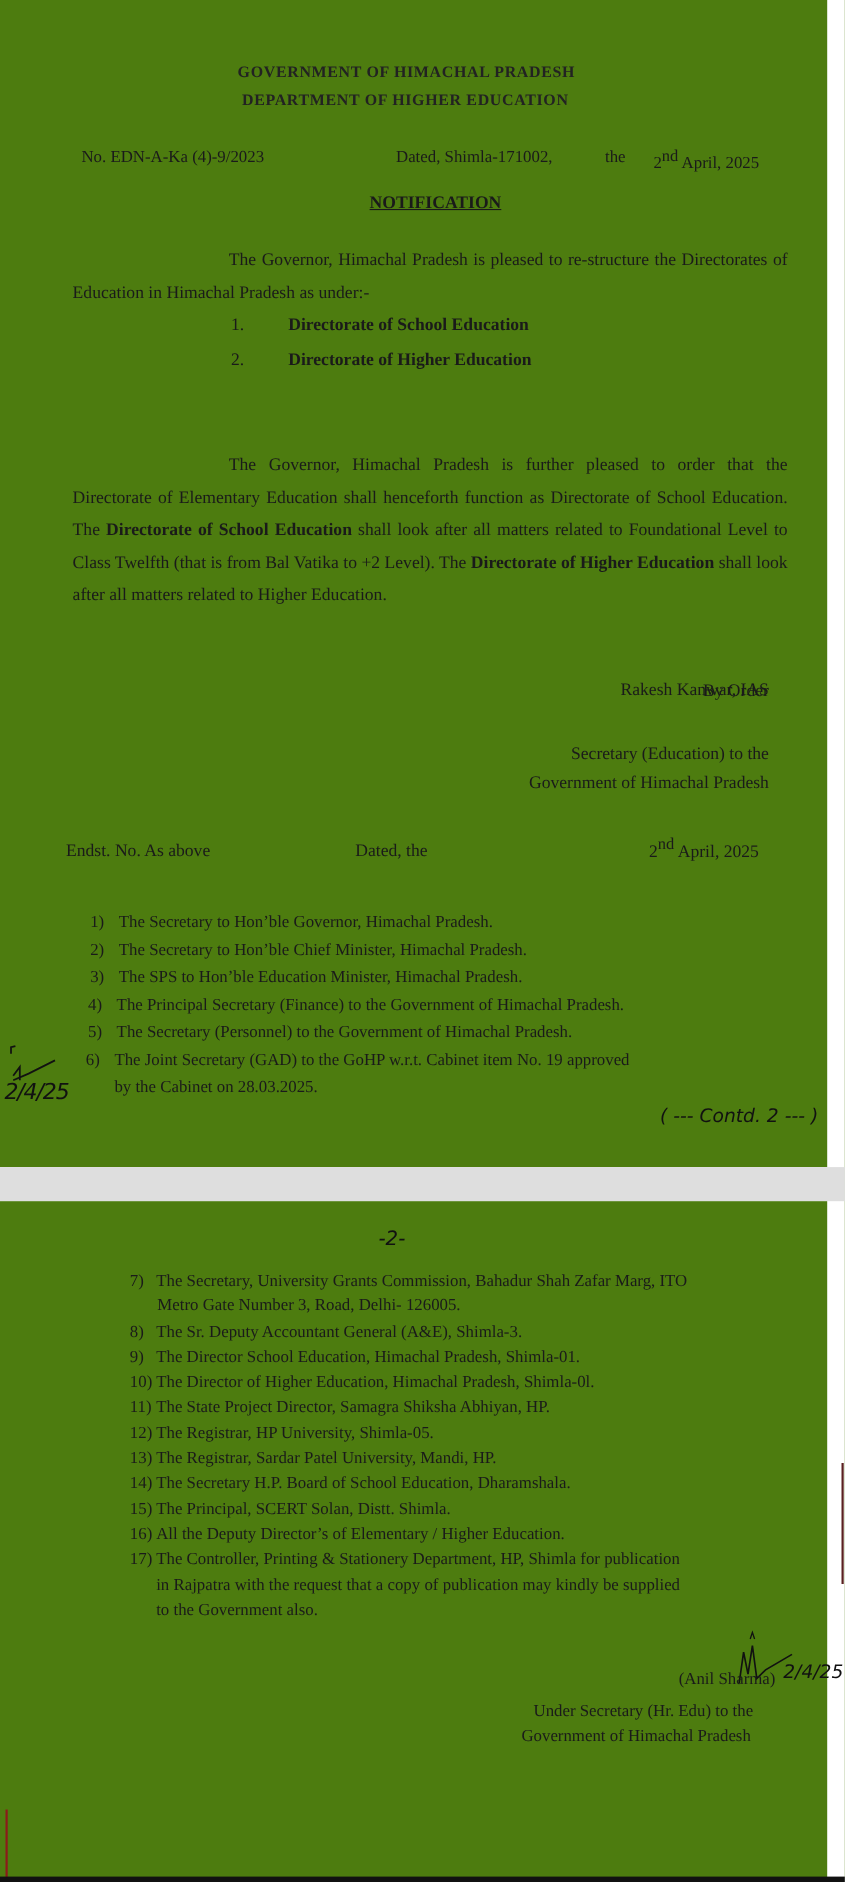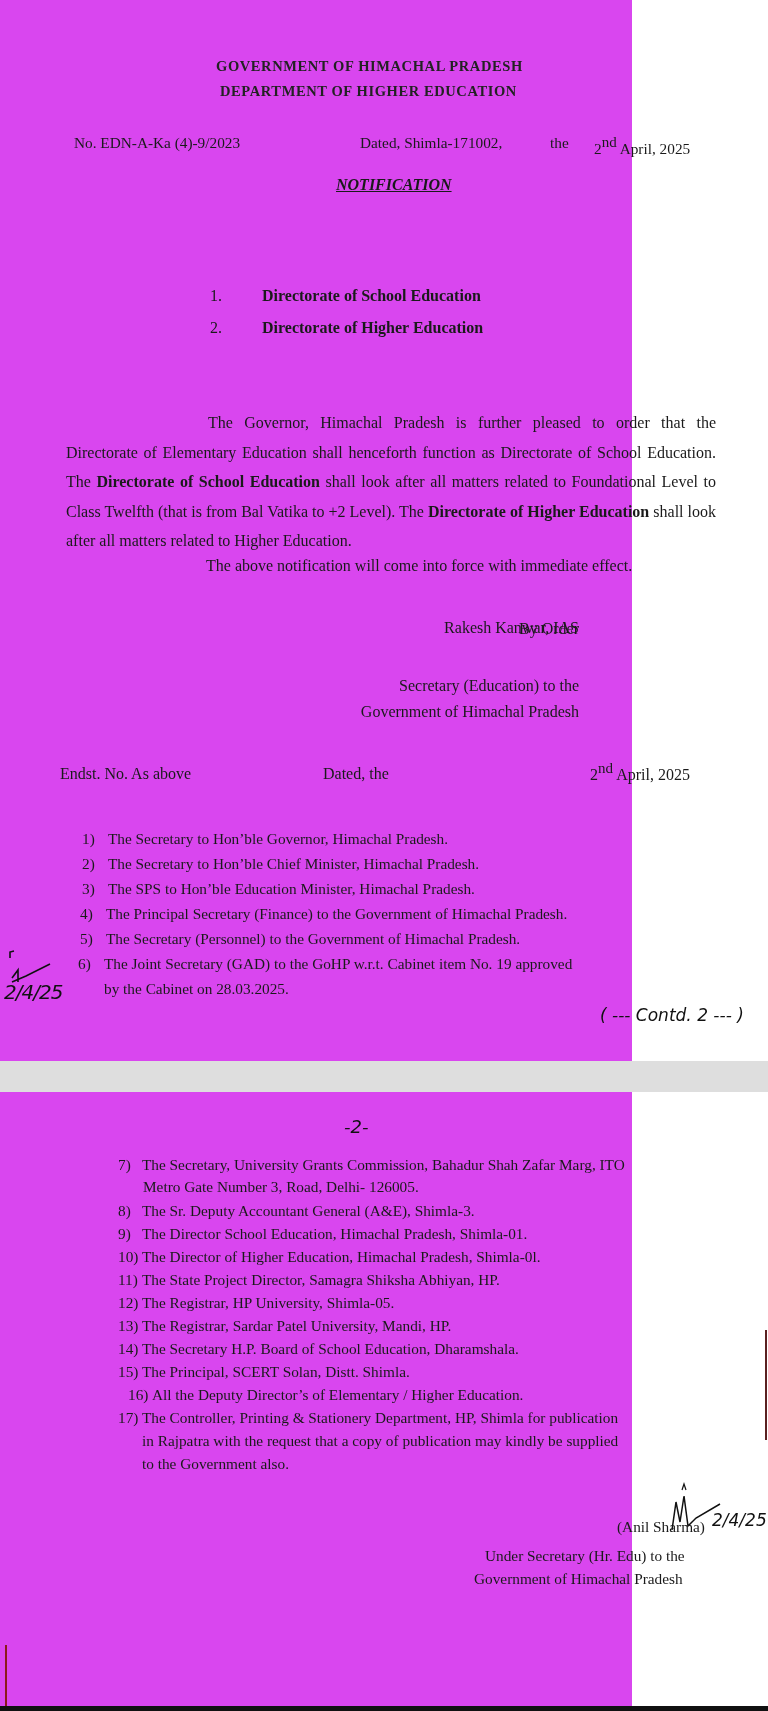--- a/index.html
+++ b/index.html
@@ -2,29 +2,29 @@
 <html><head>
   <meta charset="utf-8">
   <style>
     html, body { margin: 0; padding: 0; }
     body {
       width: 768px; height: 1711px; position: relative; overflow: hidden;
       background: #ffffff; color: #1a1a1a;
       font-family: "Liberation Serif", "DejaVu Serif", serif;
     }
     .abs { position: absolute; white-space: nowrap; }
-    .page { position: absolute; left: 0; width: 632px; background: #d946ef; }
+    .page { position: absolute; left: 0; width: 752px; background: #4d7c0f; }
     #page1 { top: 0; height: 1061px; }
     #page2 { top: 1092px; height: 619px; }
     .separator { position: absolute; left: 0; top: 1061px; width: 768px; height: 31px; background: #dedede; }
     .hdr { font-weight: bold; font-size: 14.5px; letter-spacing: 0.6px; color: #222; }
     .t16 { font-size: 16px; }
     .t15 { font-size: 15.3px; }
     .b { font-weight: bold; }
-    .u { text-decoration: underline; font-style: italic; }
+    .u { text-decoration: underline; }
     .just { position: absolute; left: 66px; width: 650px; font-size: 16px; line-height: 29.5px; text-align: justify; }
     .just .first { display: inline-block; width: 142px; }
     .sup { font-size: 15px; vertical-align: 7px; }
     .li { position: absolute; font-size: 15.3px; white-space: nowrap; }
     .li .num { display: inline-block; width: 26px; }
     .li2 .num { display: inline-block; width: 24px; }
     .hand { font-family: "DejaVu Sans", sans-serif; font-style: italic; color: #111; }
     .redline { position: absolute; left: 5px; top: 1645px; width: 2px; height: 62px; background: #8b1a1a; }
     .rightline { position: absolute; left: 765px; top: 1330px; width: 2px; height: 110px; background: #5a2020; }
     .bottombar { position: absolute; left: 0; top: 1706px; width: 768px; height: 5px; background: #111; }
@@ -40,31 +40,33 @@
   <div class="abs t15" style="left:74px; top:134px;">No. EDN-A-Ka (4)-9/2023</div>
   <div class="abs t15" style="left:360px; top:134px;">Dated, Shimla-171002,</div>
   <div class="abs t15" style="left:550px; top:134px;">the</div>
   <div class="abs t15" style="left:594px; top:134px;">
     <span>2</span><span class="sup">nd</span>
     <span>April, 2025</span>
   </div>
 
   <div class="abs t16 b u" style="left:336px; top:176px;">NOTIFICATION</div>
 
+  <div class="just" style="top:222px;">
+    <span class="first"></span><span>The Governor, Himachal Pradesh is pleased to re-structure the Directorates of Education in Himachal Pradesh as under:-</span>
+  </div>
 
   <div class="abs t16" style="left:210px; top:287px;">1.</div>
   <div class="abs t16 b" style="left:262px; top:287px;">Directorate of School Education</div>
   <div class="abs t16" style="left:210px; top:319px;">2.</div>
   <div class="abs t16" style="left:262px; top:319px; font-weight:bold;">Directorate of Higher Education</div>
 
   <div class="just" style="top:360px;margin-top:48px;">
     <span class="first"></span><span>The Governor, Himachal Pradesh is further pleased to order that the Directorate of Elementary Education shall henceforth function as Directorate of School Education. The </span><span class="b">Directorate of School Education</span><span> shall look after all matters related to Foundational Level to Class Twelfth (that is from Bal Vatika to +2 Level). The </span><span class="b">Directorate of Higher Education</span><span> shall look after all matters related to Higher Education.</span>
   </div>
 
-  <div class="abs t16" style="left:206px; top:557px;">The above notification will come into force with immediate effect.</div>
 
   <div class="abs t16" style="right:53px; top:620px; text-align:right;">By Order</div>
   <div class="abs t16" style="right:53px; top:619px; text-align:right;">Rakesh Kanwar, IAS</div>
   <div class="abs t16" style="right:53px; top:677px; text-align:right;">Secretary (Education) to the</div>
   <div class="abs t16" style="right:53px; top:703px; text-align:right;">Government of Himachal Pradesh</div>
 
   <div class="abs t16" style="left:60px; top:765px;">Endst. No. As above</div>
   <div class="abs t16" style="left:323px; top:765px;">Dated, the</div>
   <div class="abs t16" style="left:590px; top:760px;">
     <span>2</span><span class="sup">nd</span>
@@ -100,21 +102,21 @@
     <div class="li li2" style="left:118px; top:64px;"><span class="num">7)</span><span>The Secretary, University Grants Commission, Bahadur Shah Zafar Marg, ITO</span></div>
     <div class="li" style="left:143px; top:86px;">Metro Gate Number 3, Road, Delhi- 126005.</div>
     <div class="li li2" style="left:118px; top:110px;"><span class="num">8)</span><span>The Sr. Deputy Accountant General (A&amp;E), Shimla-3.</span></div>
     <div class="li li2" style="left:118px; top:133px;"><span class="num">9)</span><span>The Director School Education, Himachal Pradesh, Shimla-01.</span></div>
     <div class="li li2" style="left:118px; top:156px;"><span class="num">10)</span><span>The Director of Higher Education, Himachal Pradesh, Shimla-0l.</span></div>
     <div class="li li2" style="left:118px; top:179px;"><span class="num">11)</span><span>The State Project Director, Samagra Shiksha Abhiyan, HP.</span></div>
     <div class="li li2" style="left:118px; top:202px;"><span class="num">12)</span><span>The Registrar, HP University, Shimla-05.</span></div>
     <div class="li li2" style="left:118px; top:225px;"><span class="num">13)</span><span>The Registrar, Sardar Patel University, Mandi, HP.</span></div>
     <div class="li li2" style="left:118px; top:248px;"><span class="num">14)</span><span>The Secretary H.P. Board of School Education, Dharamshala.</span></div>
     <div class="li li2" style="left:118px; top:271px;"><span class="num">15)</span><span>The Principal, SCERT Solan, Distt. Shimla.</span></div>
-    <div class="li li2" style="left:128px; top:294px;"><span class="num">16)</span><span>All the Deputy Director’s of Elementary / Higher Education.</span></div>
+    <div class="li li2" style="left:118px; top:294px;"><span class="num">16)</span><span>All the Deputy Director’s of Elementary / Higher Education.</span></div>
     <div class="li li2" style="left:118px; top:317px;"><span class="num">17)</span><span>The Controller, Printing &amp; Stationery Department, HP, Shimla for publication</span></div>
     <div class="li" style="left:142px; top:340px;">in Rajpatra with the request that a copy of publication may kindly be supplied</div>
     <div class="li" style="left:142px; top:363px;">to the Government also.</div>
   </div>
 
   <svg class="abs" style="left:660px; top:390px;" width="80" height="60">
     <path d="M12 48 L16 20 L20 40 L24 14 L28 44 L36 36 L60 22" stroke="#111" stroke-width="1.5" fill="none"></path>
     <path d="M22 8 L24 2 L26 8" stroke="#111" stroke-width="1.2" fill="none"></path>
   </svg>
   <div class="abs t15" style="left:617px; top:426px;">(Anil Sharma)</div>

